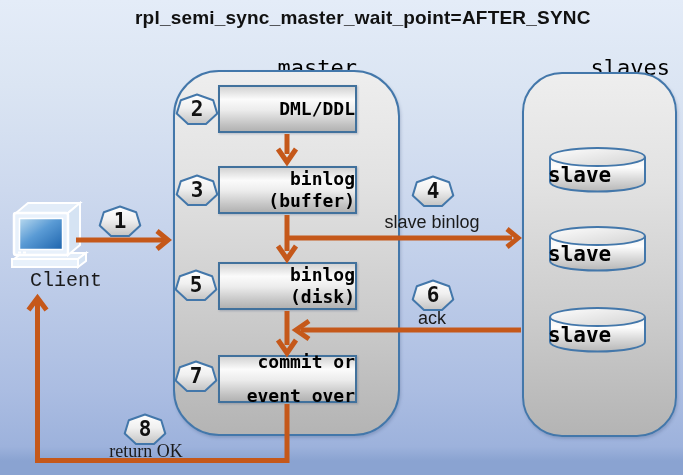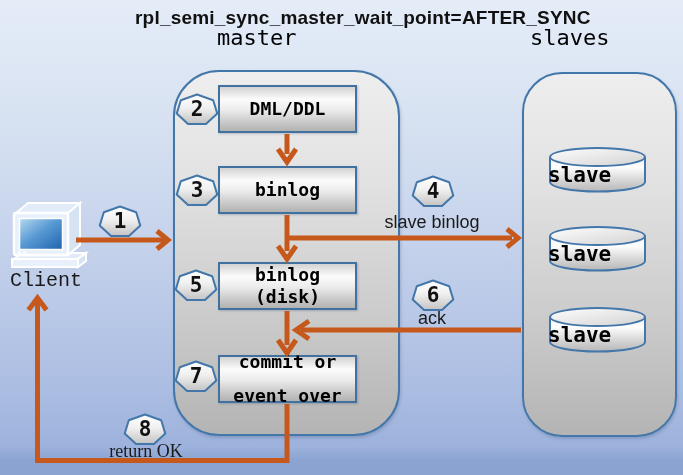--- a/index.html
+++ b/index.html
@@ -6,38 +6,38 @@
   .stage{
     position:relative;width:683px;height:475px;overflow:hidden;
     background:linear-gradient(180deg,#e4ecf8 0%,#dbe5f3 18%,#cdd9ee 40%,#bccbe8 62%,#abbde2 82%,#9db2dc 94%,#8aa3d1 97%,#8aa3d1 100%);
     font-family:"Liberation Sans", sans-serif;
   }
   .title{
     position:absolute;left:135px;top:6px;width:493px;
     font:bold 19px/24px "Liberation Sans",sans-serif;color:#111;letter-spacing:.2px;
   }
   .section-label{
-    position:absolute;top:25px;width:140px;text-align:left;
+    position:absolute;top:55px;width:140px;text-align:right;
     font:22px/26px "DejaVu Sans Mono",monospace;color:#000;
   }
   .master-label{left:217px;}
   .slaves-label{left:530px;}
   .container{
     position:absolute;box-sizing:border-box;border:2.5px solid #4377aa;
     background:linear-gradient(180deg,#eeeeee 0%,#e2e2e2 30%,#cbcbcb 68%,#b4b4b4 100%);
     box-shadow:1px 2px 3px rgba(60,80,120,.25);
     z-index:1;
   }
   .master-box{left:173px;top:70px;width:227px;height:366px;border-radius:46px;}
   .slaves-box{left:522px;top:72px;width:155px;height:365px;border-radius:40px;}
   .pbox{
     position:absolute;left:218px;width:139px;height:48px;box-sizing:border-box;
     border:2px solid #41719c;
     background:linear-gradient(180deg,#d3d3d3 0%,#fbfbfb 28%,#ececec 52%,#c3c3c3 85%,#b2b2b2 100%);
-    display:flex;flex-direction:column;justify-content:center;align-items:center;
+    display:flex;flex-direction:column;justify-content:center;align-items:flex-end;
     font:bold 18px/22px "DejaVu Sans Mono",monospace;color:#000;z-index:2;
     box-shadow:1px 1px 2px rgba(60,80,120,.3);
   }
   .cyl{position:absolute;left:548px;width:99px;height:48px;z-index:2;}
   .cyl svg{position:absolute;left:0;top:0;}
   .cyl .cyl-label{
     position:absolute;left:0;top:13px;width:100%;height:32px;
     font:bold 21px/32px "DejaVu Sans Mono",monospace;color:#000;
   }
   .arrows{position:absolute;left:0;top:0;z-index:3;pointer-events:none;}
@@ -49,22 +49,22 @@
   }
   .flow-label{
     position:absolute;text-align:center;z-index:4;
     font:18px/22px "Liberation Sans",sans-serif;color:#1a1a1a;
   }
   .lbl-send{left:366px;top:211px;width:132px;}
   .lbl-ack{left:401px;top:307px;width:62px;}
   .lbl-return{left:78px;top:440px;width:136px;font-family:Liberation Serif, serif;}
   .client-icon{position:absolute;left:6px;top:201px;z-index:2;}
   .client-label{
-    position:absolute;left:0px;top:269px;width:92px;text-align:center;z-index:2;
-    font:20px/24px "Liberation Mono",monospace;color:#1a1a1a;
+    position:absolute;left:0px;top:269px;width:92px;text-align:left;z-index:2;
+    font:20px/24px "Liberation Mono",monospace;color:#1a1a1a;padding-left:30px;
   }
   .sprite{position:absolute;width:0;height:0;}
 </style>
 </head>
 <body>
 
 <div class="stage">
 
   <svg class="sprite" aria-hidden="true">
     <defs>
@@ -100,20 +100,21 @@
 
   <div class="container master-box"></div>
   <div class="container slaves-box"></div>
 
   <div class="pbox" style="top:85px;">
     <span>DML/DDL</span>
     <span></span>
   </div>
   <div class="pbox" style="top:166px;">
     <span>binlog</span>
+    <span>(buffer)</span>
   </div>
   <div class="pbox" style="top:262px;">
     <span>binlog</span>
     <span>(disk)</span>
   </div>
   <div class="pbox" style="top:355px;gap:12px;">
     <span>commit or</span>
     <span>event over</span>
   </div>
 

